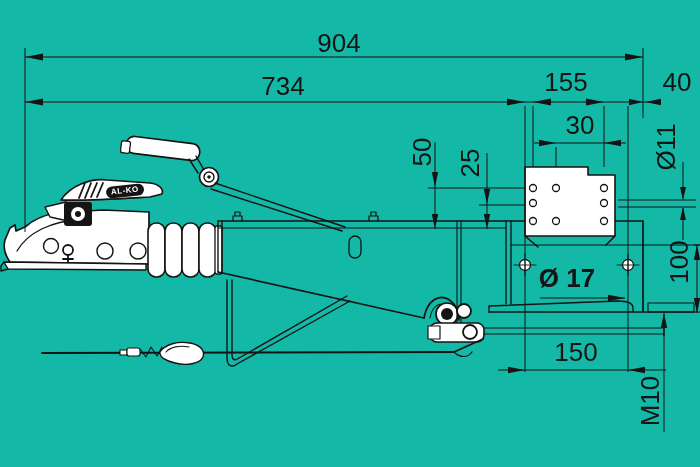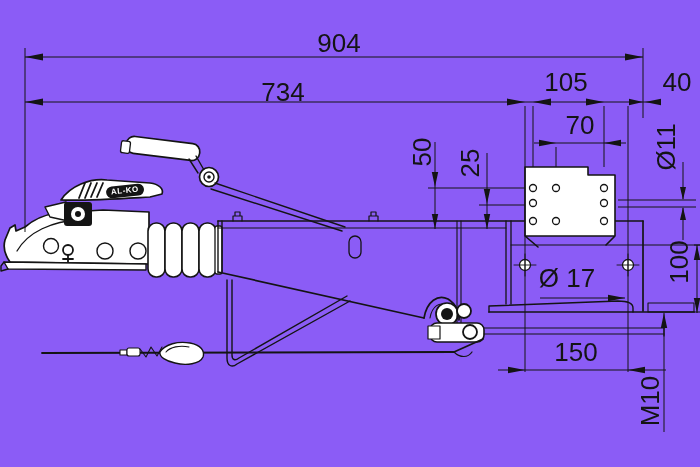--- a/index.html
+++ b/index.html
@@ -1,16 +1,16 @@
 <!DOCTYPE html>
 <html><head>
 <meta charset="utf-8">
 <style>
   html,body{margin:0;padding:0;background:#fff;}
-  .stage{position:relative;width:700px;height:467px;background:#8b5cf6;overflow:hidden;
+  .stage{position:relative;width:700px;height:467px;background:#14b8a6;overflow:hidden;
          font-family:"Liberation Sans",sans-serif;color:#141414;}
   .stage svg{position:absolute;left:0;top:0;}
   .lbl{position:absolute;font-size:26px;line-height:1;white-space:nowrap;color:#141414;
        transform:translate(-50%,-50%);}
   .rot{transform:translate(-50%,-50%) rotate(-90deg);}
   .logo{position:absolute;background:#141414;color:#ffffff;font-size:8px;font-weight:bold;
         letter-spacing:.5px;padding:2px 5px;border-radius:6px;line-height:1;
         transform:translate(-50%,-50%) rotate(-6deg);}
 </style>
 </head>
@@ -173,26 +173,26 @@
     <path d="M697,245 l-3.2,15 l6.4,0 z"></path>
         <path d="M697,313 l-3.2,-15 l6.4,0 z"></path>
     <path d="M625,298 l-17,-3.2 l0,6.4 z"></path>
     <path d="M525,370 l-17,-3.2 l0,6.4 z"></path>
         <path d="M628,370 l17,-3.2 l0,6.4 z"></path>
     <path d="M664,313 l-3.2,15 l6.4,0 z"></path>
   </g>
 </svg>
 
   <div class="lbl" style="left:339px;top:43px;">904</div>
-  <div class="lbl" style="left:283px;top:92px;">734</div>
-  <div class="lbl" style="left:566px;top:82px;">105</div>
+  <div class="lbl" style="left:283px;top:86px;">734</div>
+  <div class="lbl" style="left:566px;top:82px;">155</div>
   <div class="lbl" style="left:677px;top:82px;">40</div>
-  <div class="lbl" style="left:580px;top:125px;">70</div>
+  <div class="lbl" style="left:580px;top:125px;">30</div>
   <div class="lbl rot" style="left:422px;top:152px;">50</div>
   <div class="lbl rot" style="left:470px;top:163px;">25</div>
   <div class="lbl rot" style="left:666px;top:147px;">Ø11</div>
   <div class="lbl rot" style="left:679px;top:262px;">100</div>
-  <div class="lbl" style="left:567px;top:278px;">Ø 17</div>
+  <div class="lbl" style="left:567px;top:278px;font-weight:bold;">Ø 17</div>
   <div class="lbl" style="left:576px;top:352px;text-align:right;">150</div>
   <div class="lbl rot" style="left:650px;top:401px;">M10</div>
 
   <div class="logo" style="left:125px;top:191px;">AL-KO</div>
 </div>
 
 </body></html>

